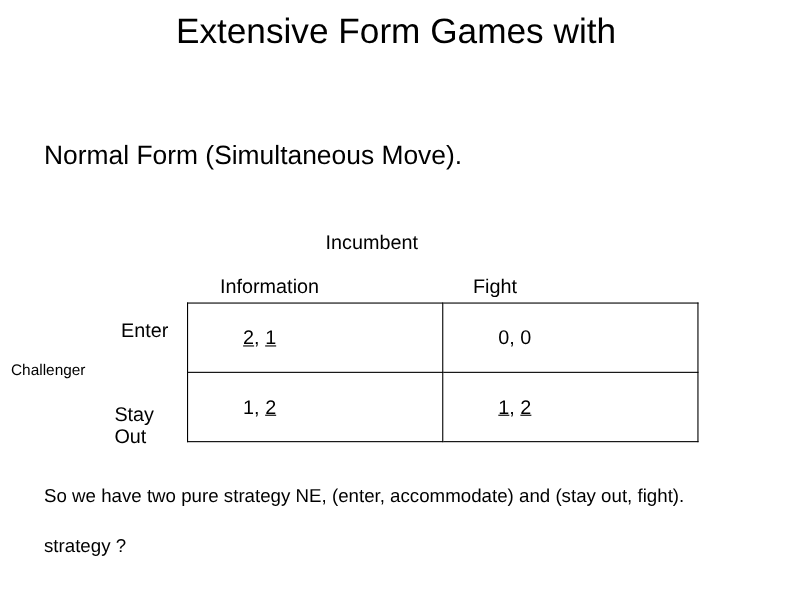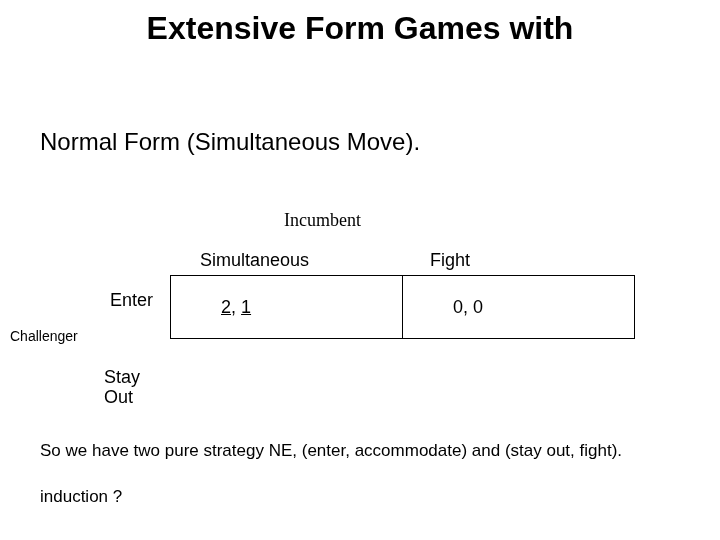--- a/index.html
+++ b/index.html
@@ -13,34 +13,33 @@
     position: relative;
   }
   .title {
     position: absolute;
     top: 10px;
     left: 0;
     width: 720px;
     text-align: center;
     font-size: 32px;
     line-height: 1.15;
-    font-weight: 700;
+    font-weight: 400;
   }
   .subhead {
     position: absolute;
     top: 128px;
     left: 40px;
     font-size: 24px;
   }
   .incumbent-label {
     position: absolute;
     top: 210px;
-    left: 284px;
+    left: 296px;
     font-size: 18px;
-    font-family: Liberation Serif, serif;
   }
   .col-acc {
     position: absolute;
     top: 250px;
     left: 200px;
     font-size: 18px;
   }
   .col-fight {
     position: absolute;
     top: 250px;
@@ -95,40 +94,48 @@
 </head>
 <body>
 
 <div class="title">
   <span>Extensive Form Games with</span><br>
 </div>
 
 <div class="subhead">Normal Form (Simultaneous Move).</div>
 
 <div class="incumbent-label">Incumbent</div>
-<div class="col-acc">Simultaneous</div>
+<div class="col-acc">Information</div>
 <div class="col-fight">Fight</div>
 
 <div class="row-enter">Enter</div>
 <div class="challenger-label">Challenger</div>
 <div class="row-stayout">
   <span>Stay</span><br>
   <span>Out</span>
 </div>
 
 <table class="payoff-matrix">
   <tbody>
       <tr>
     <td>
       <span class="underline">2</span><span>,</span> <span class="underline">1</span>
     </td>
     <td>
       <span>0</span><span>,</span> <span>0</span>
     </td>
   </tr>
+  <tr>
+    <td>
+      <span>1</span><span>,</span> <span class="underline">2</span>
+    </td>
+    <td>
+      <span class="underline">1</span><span>,</span> <span class="underline">2</span>
+    </td>
+  </tr>
 </tbody>
   </table>
 
 <div class="footer-text">
   <span>So we have two pure strategy NE, (enter, accommodate) and (stay out, fight).</span><br>
   <br>
-  <span>induction ?</span>
+  <span>strategy ?</span>
 </div>
 
 </body></html>

